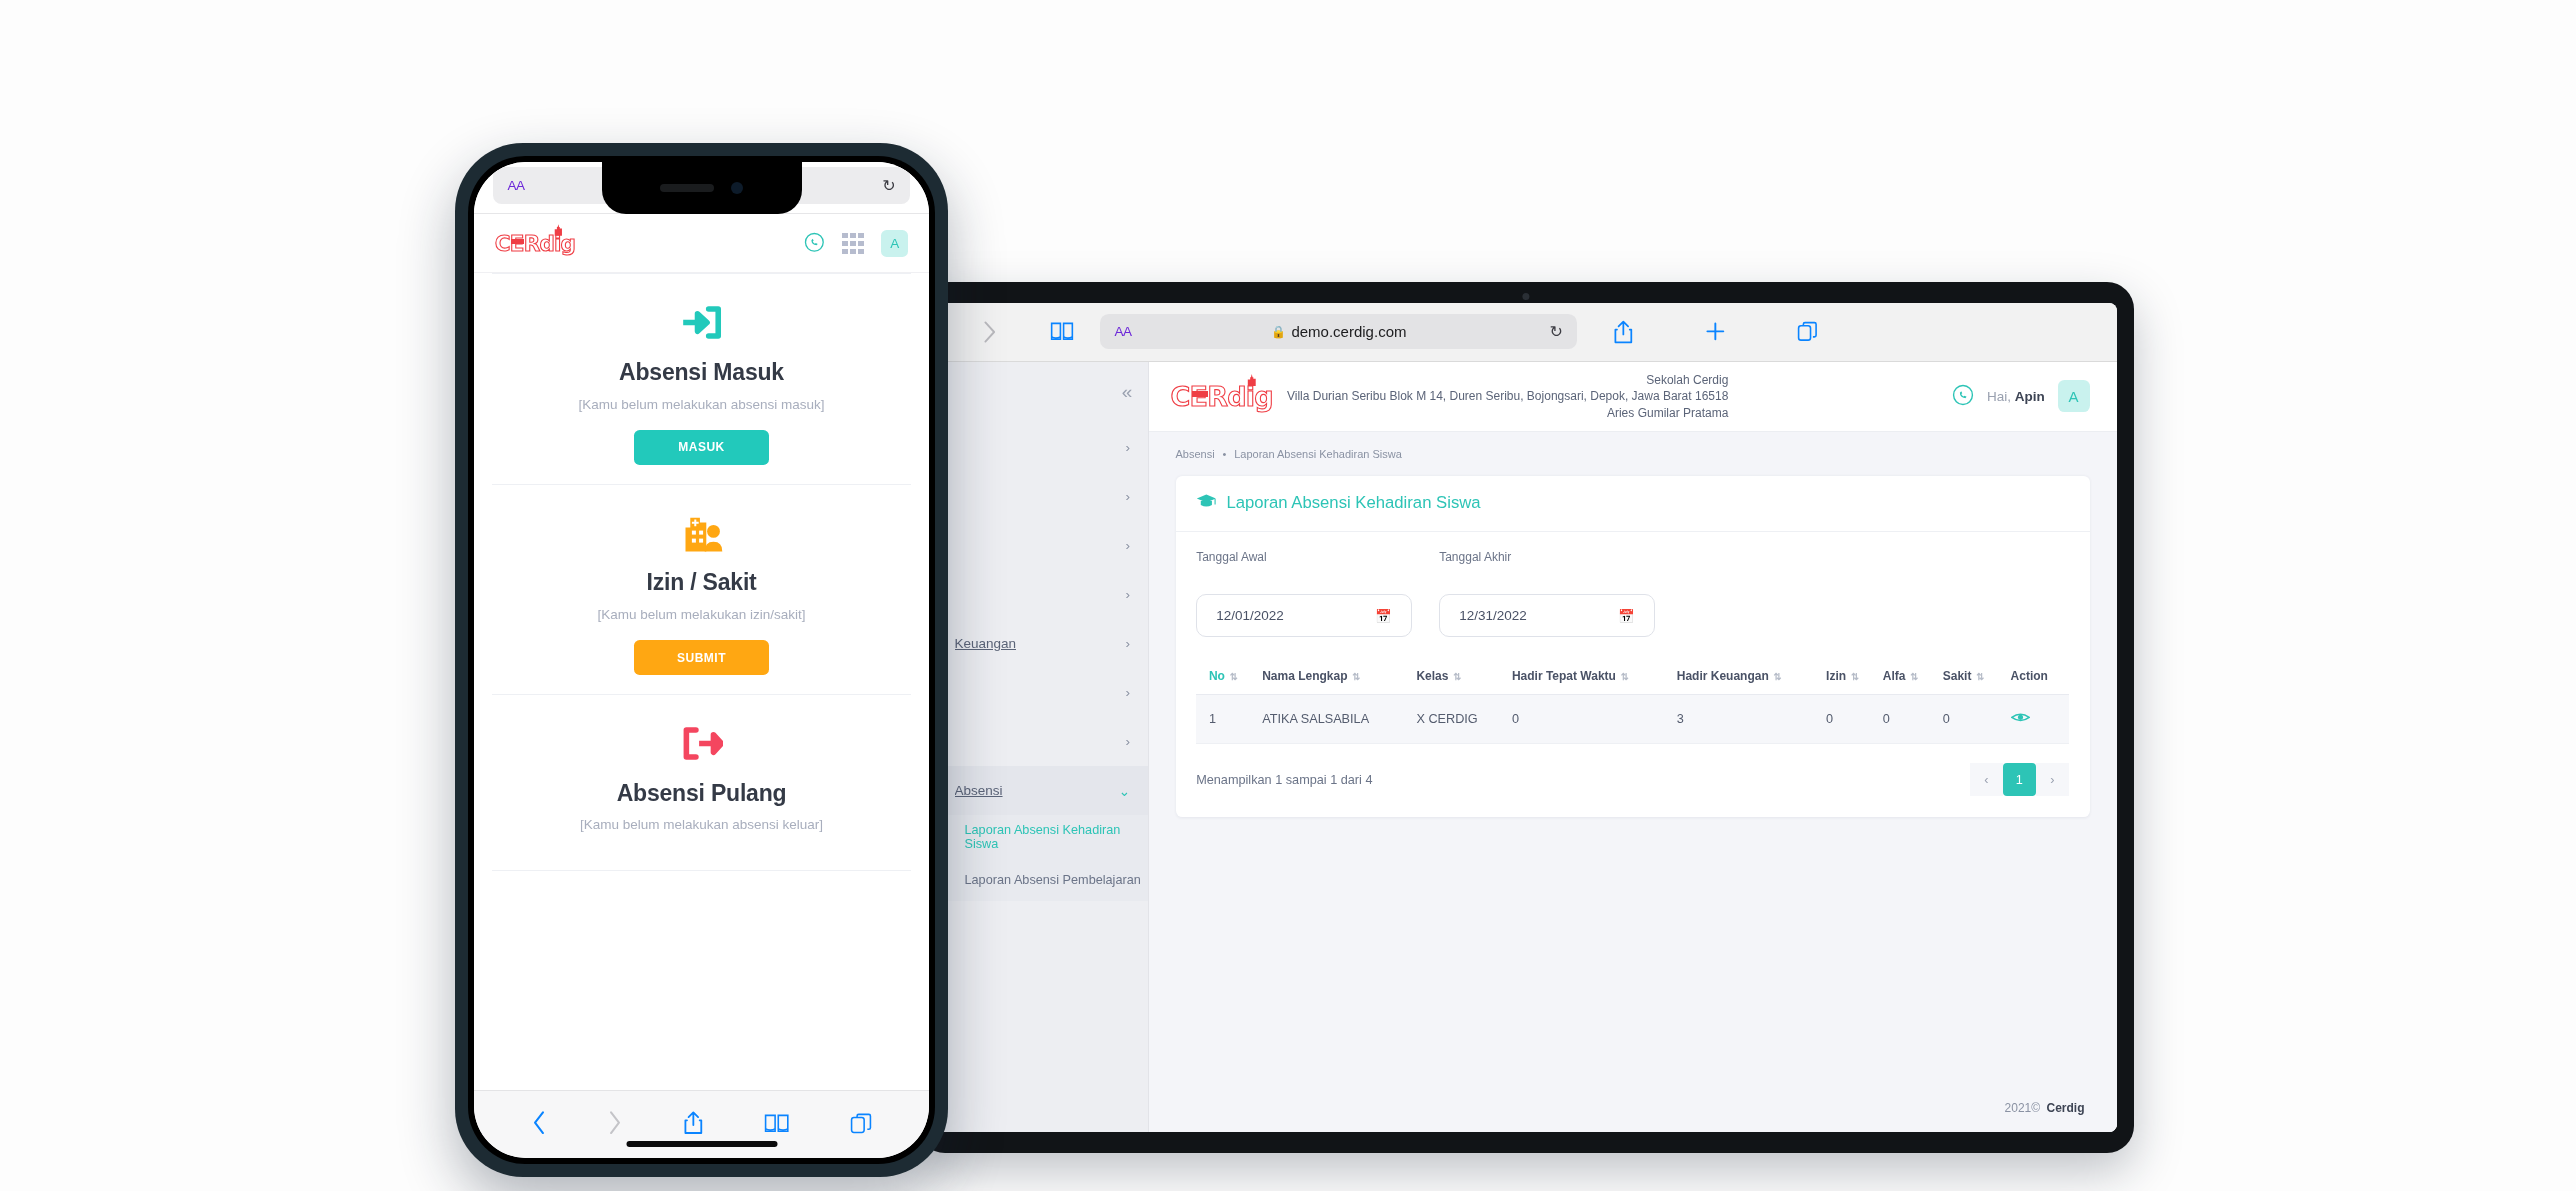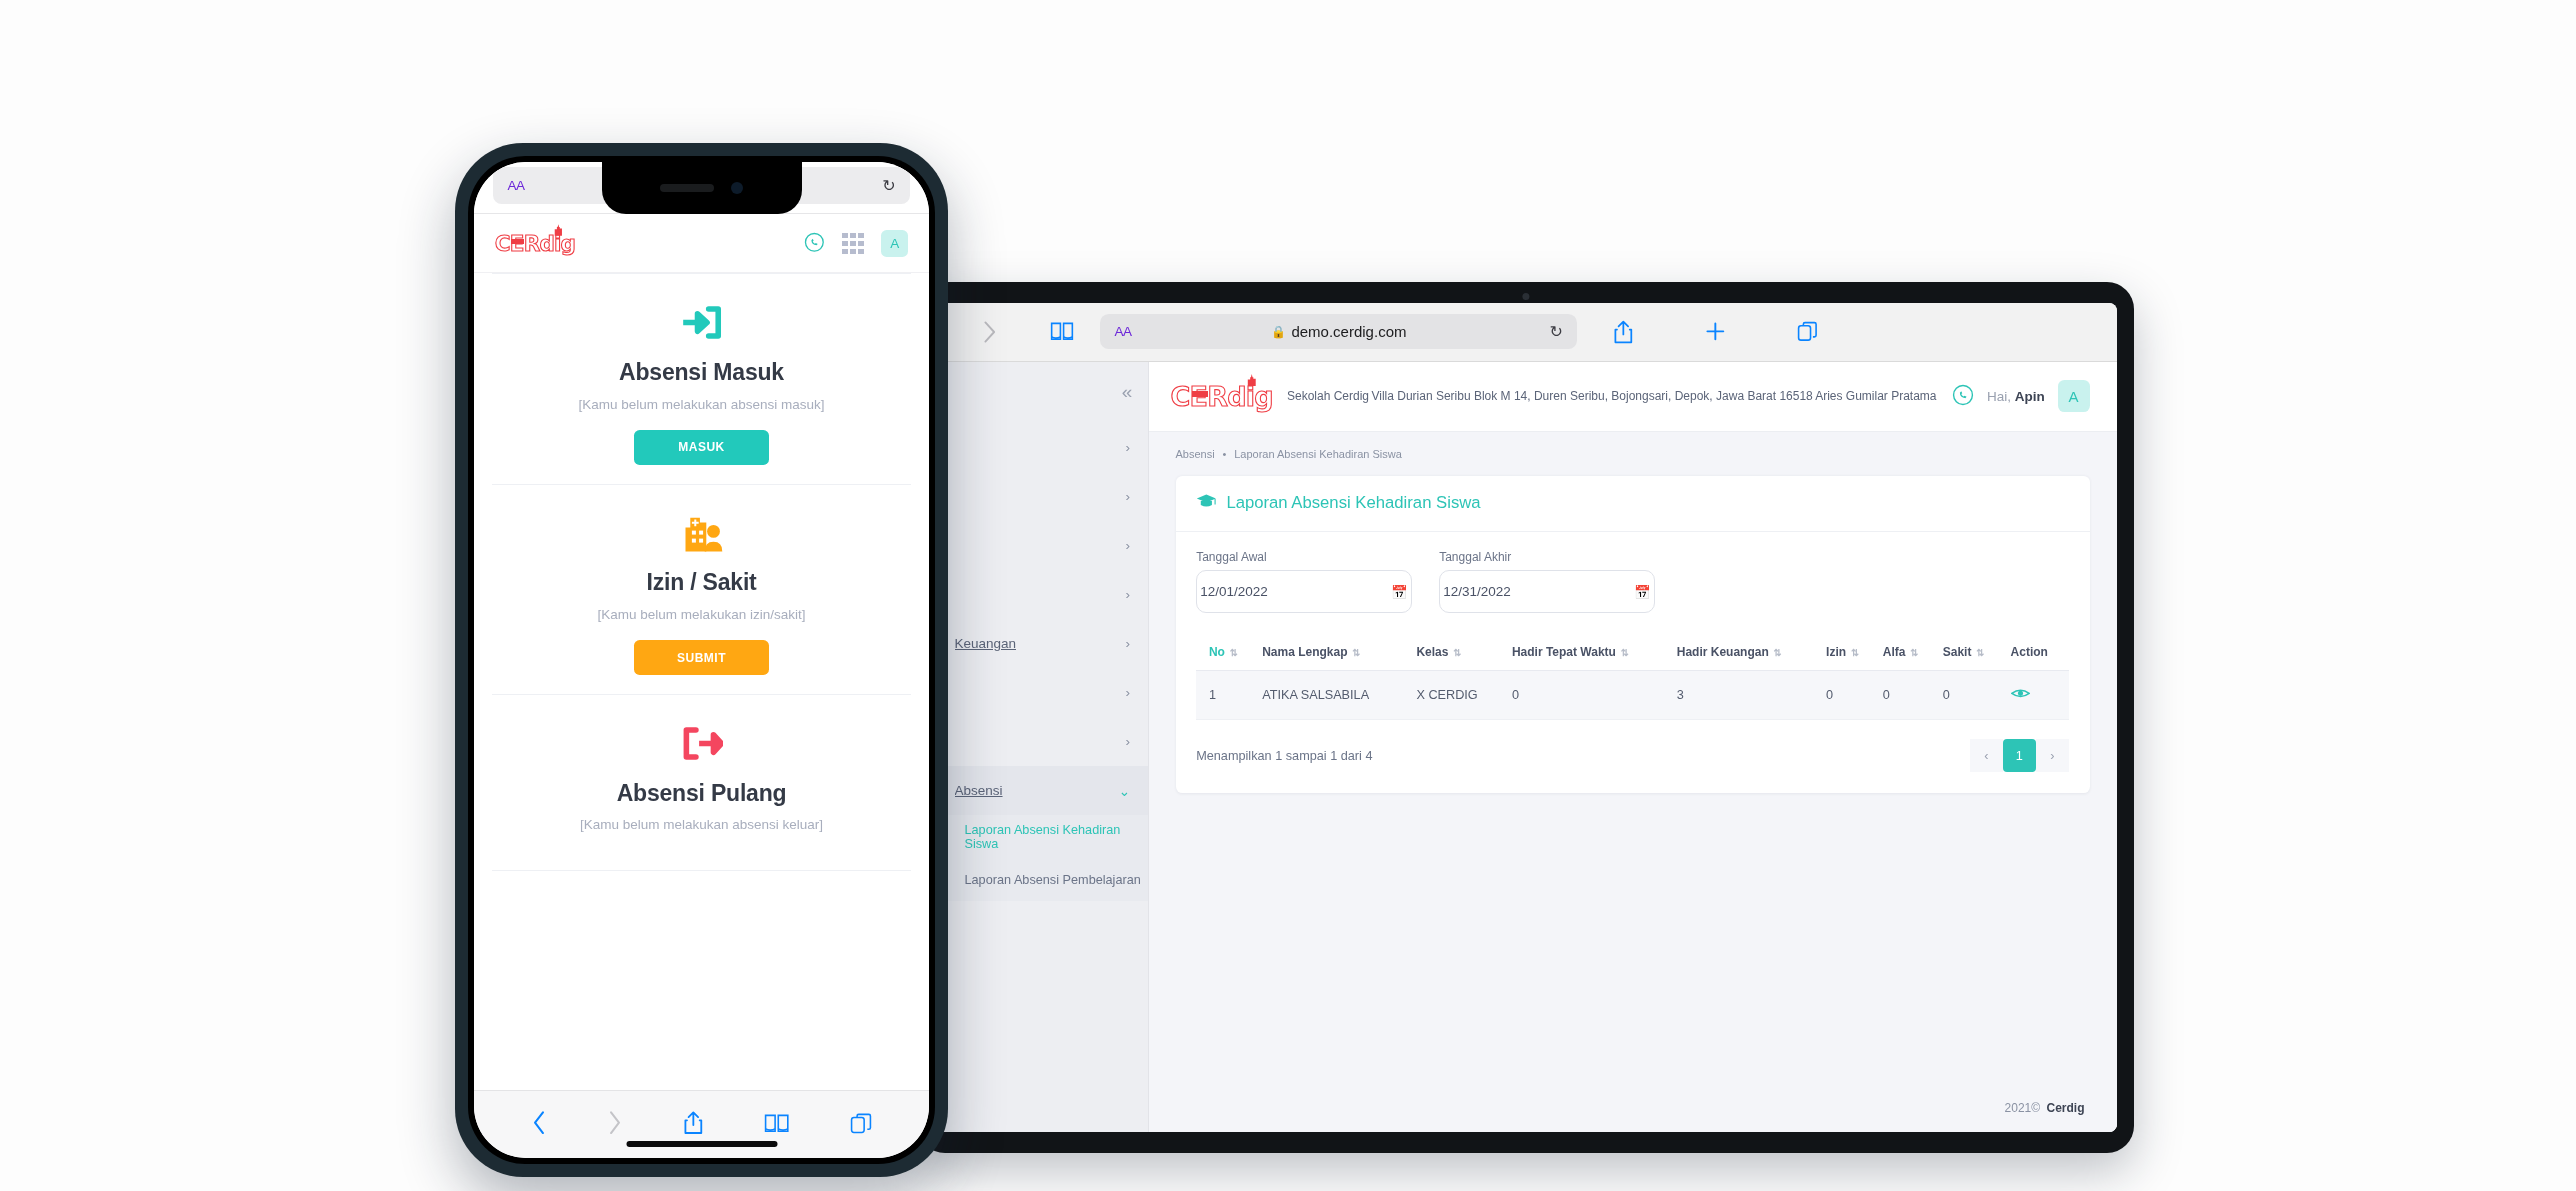--- a/index.html
+++ b/index.html
@@ -94,21 +94,21 @@
   }
   .logo-cerdig {
     font-size: 27px; font-weight: 700; letter-spacing: -0.8px;
     color: #ffffff; -webkit-text-stroke: 1.1px #ef3e45; position: relative;
     font-family: "DejaVu Sans", sans-serif;
   }
   .logo-bar { position: absolute; left: 21.5px; top: 10.3px; width: 16px; height: 5.6px; background: #ef3e45; }
   .logo-tower {
     position: absolute; right: 16px; top: -7.2px; width: 9.5px; height: 12.7px;
   }
-  .school-info { display: flex; flex-direction: row; gap: 2.4px; min-width: 0; }
+  .school-info { display: flex; flex-direction: column; gap: 2.4px; min-width: 0; text-align: right; }
   .school-name { font-size: 12px; color: #5b6478; }
   .school-addr { font-size: 12px; color: #5b6478; white-space: nowrap; }
   .school-person { font-size: 12px; color: #5b6478; }
   .header-right { margin-left: auto; display: flex; align-items: center; gap: 12.7px; }
   .hai { font-size: 13.5px; color: #9aa1b0; }
   .hai b { color: #3d4454; }
   .avatar {
     width: 32px; height: 32px; border-radius: 6.4px; background: #c9f2ee;
     color: #2dc4b6; font-size: 15px; display: flex; align-items: center;
     justify-content: center; font-weight: 500;
@@ -131,22 +131,22 @@
     display: flex; align-items: center; gap: 9.5px;
   }
   .card-title { font-size: 16.7px; color: #2dc4b6; }
   .card-body { padding: 17.5px 20.7px 20.7px 20.7px; }
 
   .filters { display: flex; gap: 27px; margin-bottom: 20.7px; }
   .field { display: flex; flex-direction: column; gap: 6.4px; }
   .field-label { font-size: 12px; color: #6b7488; }
   .date-input {
     width: 216px; height: 43px; border: 0.8px solid #dfe2e9; border-radius: 10px;
-    display: flex; align-items: center; padding: 0 3px;
-    font-size: 13.5px; color: #4a5266; background: #fff;
+    display: flex; align-items: center; padding: 0 19px;
+    font-size: 13.5px; color: #4a5266; background: #fff; margin-top: 24px;
   }
   .cal-icon { margin-left: auto; font-size: 13.5px; color: #22262e; }
 
   table { width: 100%; border-collapse: collapse; }
   thead th {
     text-align: left; font-size: 12px; font-weight: 600; color: #4a5266;
     padding: 11px 6.4px; border-bottom: 0.8px solid #e8eaf0; white-space: nowrap;
   }
   thead th:first-child { color: #2dc4b6; padding-left: 12.7px; }
   .sorticon { color: #b6bcc8; font-size: 9.5px; margin-left: 4.8px; letter-spacing: -1.6px; }

